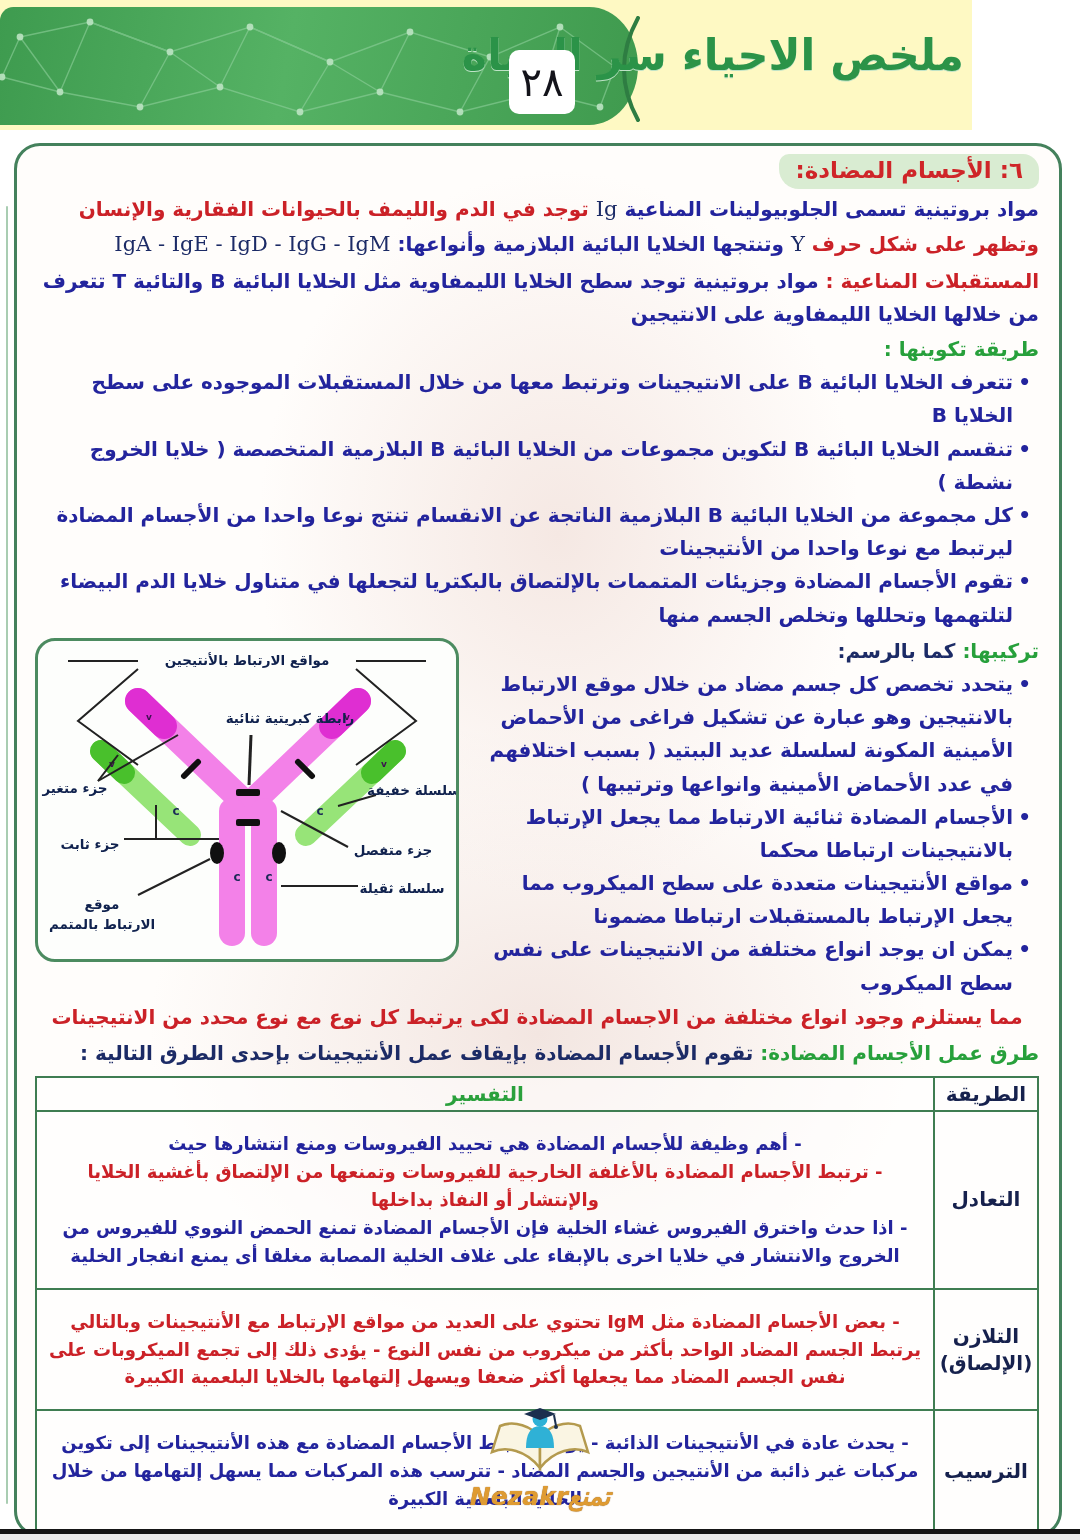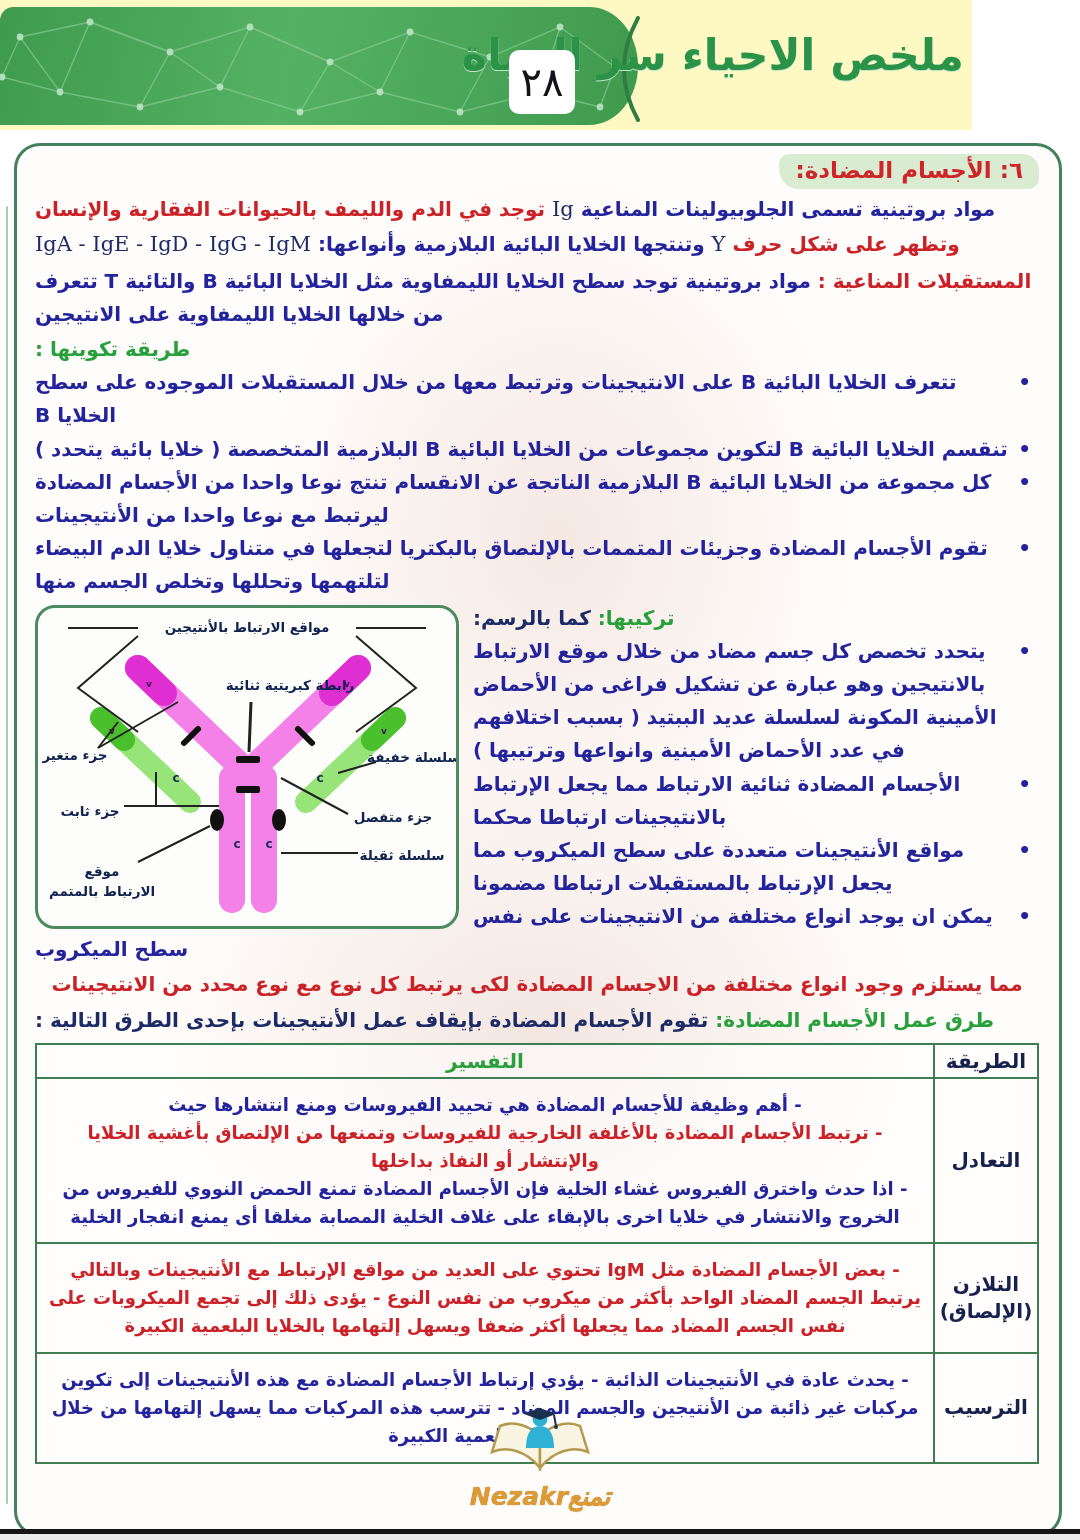--- a/index.html
+++ b/index.html
@@ -26,21 +26,21 @@
              background:
                radial-gradient(ellipse 430px 520px at 52% 28%, #f5e8e3 0%, rgba(245,232,227,0) 70%),
                radial-gradient(ellipse 540px 430px at 50% 64%, #f3e6e1 0%, rgba(243,230,225,0) 72%),
                #fffdfb; }
   .content::after { content:""; position:absolute; top:60px; bottom:30px; left:-11px; border-left:2px solid #a9cdb2; border-radius:10px; }
 
   .badge-row { text-align:right; margin-bottom:2px; }
   .badge { display:inline-block; background:#d9ecd2; border-radius:10px 16px 10px 20px;
            padding:3px 16px 6px; color:#cf2528; font-weight:bold; font-size:23px; }
 
-  .para, .bullet, .methods, .continuation { font-weight:bold; font-size:20px; line-height:1.66; text-align:left; }
+  .para, .bullet, .methods, .continuation { font-weight:bold; font-size:20px; line-height:1.66; text-align:right; }
   .para { margin-top:3px; }
   .blue { color:#23249d; } .red { color:#cb2127; } .green { color:#27a03b; } .navy { color:#1c2b66; }
   .lat { font-family:"DejaVu Serif", serif; font-weight:normal; color:#1c2b66; direction:ltr; unicode-bidi:embed; font-size:21px; }
   .heading-line { margin-top:2px; }
 
   .bullets { margin:0 6px 0 0; }
   .bullet { position:relative; padding-right:20px; color:#23249d; }
   .bullet::before { content:"\2022"; position:absolute; right:2px; top:0; color:inherit; }
 
   
@@ -52,21 +52,21 @@
   .vletter { font-size:9px; font-weight:bold; fill:#3c1050; }
 
   .continuation { clear:both; text-align:center; color:#cb2127; padding-top:1px; }
   .methods { margin:3px 0 6px; }
 
   
   table.methods-table { width:100%; border-collapse:collapse; table-layout:fixed; background:rgba(255,255,255,0.55); }
   .methods-table th, .methods-table td { border:2.5px solid #3f7d52; vertical-align:middle; }
   .methods-table th { font-size:20px; height:34px; }
   .th-exp { color:#2aa03c; } .th-method { color:#16214d; }
-  td.exp { padding:12px 12px; text-align:center; }
+  td.exp { padding:18px 12px; text-align:center; }
   td.method-cell { color:#16214d; font-weight:bold; font-size:20px; text-align:center; line-height:1.35; padding:2px; }
   .item { font-size:18px; font-weight:bold; line-height:1.55; text-align:center; }
   tr.r1 { height:148px; } tr.r2 { height:100px; } tr.r3 { height:94px; }
 
   
   .watermark { position:absolute; left:50%; transform:translateX(-50%); top:1406px; width:210px; text-align:center; z-index:6; direction:ltr; }
   .wm-text { font-size:25px; font-weight:bold; font-style:italic; color:#df9b32; text-shadow:0 0 1px #8a5a1a; line-height:1; }
   .bottom-bar { position:absolute; left:0; right:0; bottom:6px; height:5px; background:#161616; z-index:7; }
   .bottom-gray { position:absolute; left:0; right:0; bottom:0; height:6px; background:#ececec; z-index:7; }
 </style>
@@ -128,21 +128,21 @@
     <p class="para">
       <span class="red">المستقبلات المناعية : </span><span class="blue">مواد بروتينية توجد سطح الخلايا الليمفاوية مثل الخلايا البائية B والتائية T تتعرف من خلالها الخلايا الليمفاوية على الانتيجين</span>
     </p>
 
     <p class="para heading-line">
       <span class="green">طريقة تكوينها :</span>
     </p>
 
     <div class="bullets">
       <div class="bullet">تتعرف الخلايا البائية B على الانتيجينات وترتبط معها من خلال المستقبلات الموجوده على سطح الخلايا B</div>
-      <div class="bullet">تنقسم الخلايا البائية B لتكوين مجموعات من الخلايا البائية B البلازمية المتخصصة ( خلايا بائية يتحدد )</div>
+      <div class="bullet">تنقسم الخلايا البائية B لتكوين مجموعات من الخلايا البائية B البلازمية المتخصصة ( خلايا الخروج نشطة )</div>
       <div class="bullet">كل مجموعة من الخلايا البائية B البلازمية الناتجة عن الانقسام تنتج نوعا واحدا من الأجسام المضادة ليرتبط مع نوعا واحدا من الأنتيجينات</div>
       <div class="bullet">تقوم الأجسام المضادة وجزيئات المتممات بالإلتصاق بالبكتريا لتجعلها في متناول خلايا الدم البيضاء لتلتهمها وتحللها وتخلص الجسم منها</div>
     </div>
 
     <div class="diagram-box">
       <svg viewBox="0 0 418 314">
 
         <line x1="213" y1="166" x2="100" y2="58" stroke="#f381e8" stroke-width="26" stroke-linecap="round"></line>
         <line x1="207" y1="166" x2="320" y2="58" stroke="#f381e8" stroke-width="26" stroke-linecap="round"></line>
         <line x1="100" y1="58" x2="126" y2="83" stroke="#df2ed2" stroke-width="26" stroke-linecap="round"></line>

